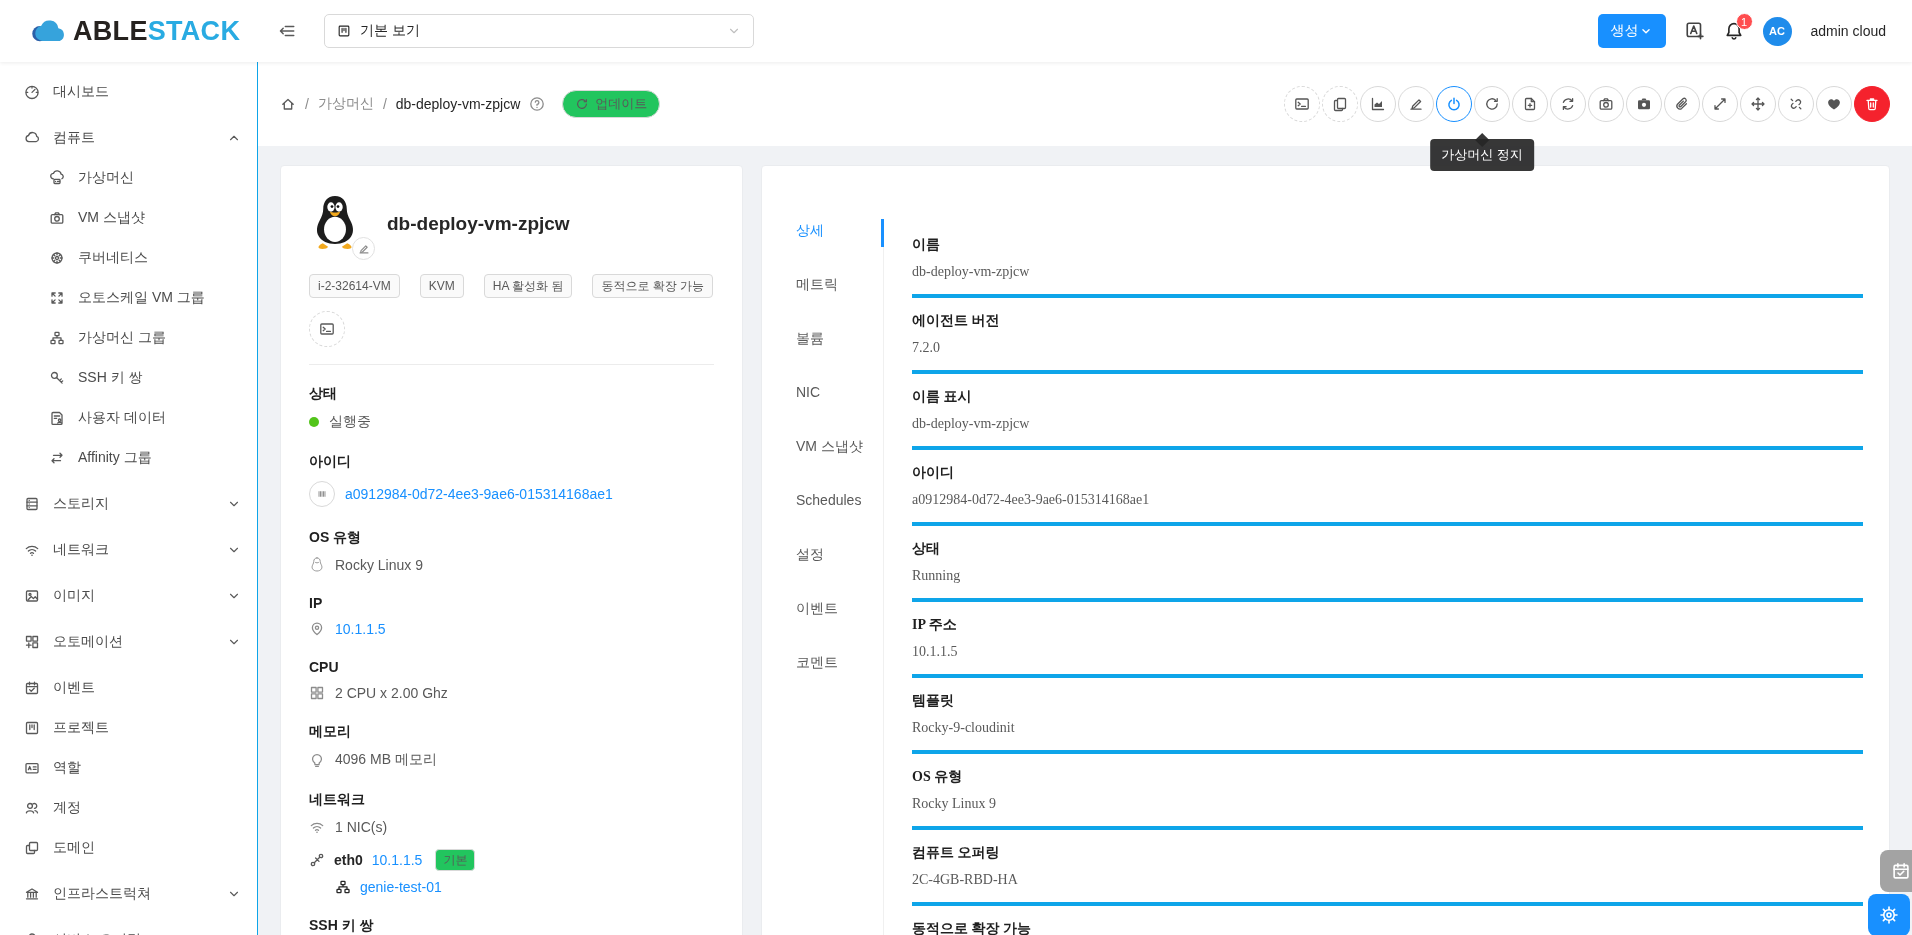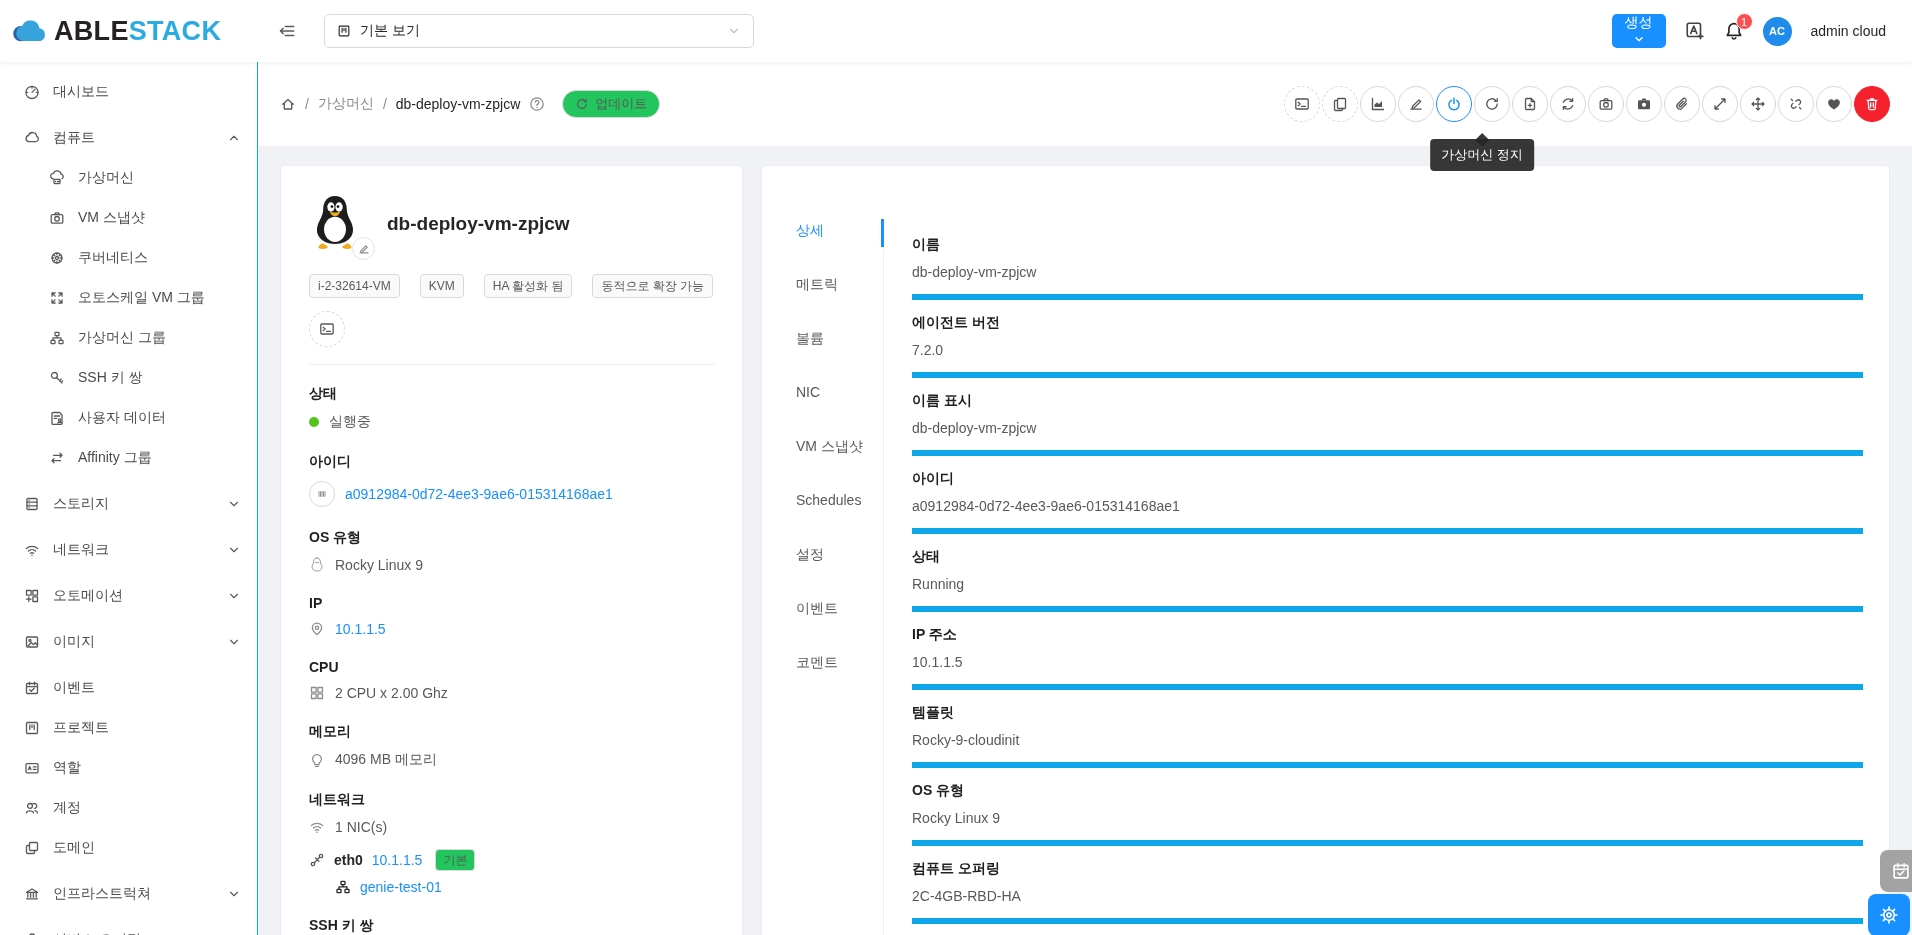--- a/index.html
+++ b/index.html
@@ -3,32 +3,32 @@
 <meta charset="utf-8">
 <style>
   * { margin:0; padding:0; box-sizing:border-box; }
   html,body { width:1912px; height:935px; overflow:hidden; background:#f0f2f5;
     font-family:"Liberation Sans","DejaVu Sans",sans-serif; font-size:14px; color:#262626; }
   .app { position:relative; width:1912px; height:935px; }
 
   
   .header { position:absolute; top:0; left:0; right:0; height:62px; background:#fff;
     display:flex; align-items:center; box-shadow:0 1px 4px rgba(0,0,0,.08); z-index:30; padding-right:26px; }
-  .logo { width:258px; display:flex; align-items:center; gap:7px; padding-left:11px; flex-shrink:0; cursor:pointer; }
+  .logo { width:258px; display:flex; align-items:center; gap:7px; padding-left:30px; flex-shrink:0; cursor:pointer; }
   .logo-text { font-size:27px; font-weight:800; letter-spacing:.3px; white-space:nowrap; }
   .logo-able { color:#26221f; }
   .logo-stack { color:#29abe2; }
   .fold-btn { background:none; border:none; color:#595959; cursor:pointer; width:34px; height:34px;
     display:flex; align-items:center; justify-content:center; margin-left:12px; }
   .view-select { width:430px; height:34px; border:1px solid #d9d9d9; border-radius:5px; background:#fff;
     display:flex; align-items:center; gap:9px; padding:0 12px; margin-left:20px; cursor:pointer; }
   .view-select .chev-r { margin-left:auto; color:#bfbfbf; }
   .header-right { margin-left:auto; display:flex; align-items:center; gap:19px; }
   .create-btn { height:34px; background:#1890ff; color:#fff; border:none; border-radius:5px;
-    display:flex; align-items:center; padding:0 13px; font-size:14px; cursor:pointer;flex-direction:column; }
+    display:flex; align-items:center; padding:0 13px; font-size:14px; cursor:pointer; }
   .hicon-btn { background:none; border:none; color:#434343; cursor:pointer; display:flex; align-items:center; }
   .bell-wrap { position:relative; cursor:pointer; display:flex; }
   .badge { position:absolute; top:-8px; right:-9px; min-width:17px; height:17px; border-radius:9px;
     background:#ff4d4f; color:#fff; font-size:11px; line-height:16px; text-align:center; padding:0 4px;
     border:1px solid #fff; }
   .avatar { width:29px; height:29px; border-radius:50%; background:#1f8ceb; color:#fff; font-size:11px;
     font-weight:700; display:flex; align-items:center; justify-content:center; cursor:pointer; }
   .username { color:#262626; cursor:pointer; }
 
   
@@ -98,21 +98,21 @@
   .net-sub { display:flex; align-items:center; gap:9px; margin:8px 0 0 26px; }
 
   
   .right-card { flex:1; display:flex; padding-top:56px; }
   .tabs { width:122px; flex-shrink:0; border-right:1px solid #f0f0f0; padding-left:34px; }
   .tab { position:relative; height:54px; color:#595959; cursor:pointer; }
   .tab.active { color:#1890ff; }
   .tab.active::after { content:""; position:absolute; right:-1px; top:-3px; height:28px; width:3px;
     background:#1890ff; }
   .detail { flex:1; padding:0 26px 0 28px; }
-  .drow { padding:14px 0 13px; border-bottom:6px solid #0ea5e9; }
+  .drow { padding:14px 0 13px; border-bottom:4px solid #0ea5e9;font-family:Liberation Serif, serif; }
   .dlabel { font-weight:700; color:#1f1f1f; margin-bottom:10px; }
   .dvalue { color:#595959; min-height:17px; }
 
   
   .float-btn { position:absolute; width:42px; height:42px; border:none; border-radius:8px; color:#fff;
     display:flex; align-items:center; justify-content:center; cursor:pointer; z-index:50; }
   .float-gray { background:#a3a3a3; right:-10px; top:850px; }
   .float-blue { background:#1890ff; right:2px; top:894px; }
 
   .si { width:16px; height:16px; fill:none; stroke:currentColor; stroke-width:1.3;
@@ -266,37 +266,37 @@
           <path d="M2.3 6.6a8.2 8.2 0 0 1 11.4 0M4.4 9a5.2 5.2 0 0 1 7.2 0M6.5 11.3a2.3 2.3 0 0 1 3 0"></path>
           <circle cx="8" cy="13.2" r=".8" fill="currentColor" stroke="none"></circle>
         </svg>
       <span class="sb-label">네트워크</span>
       <svg class="si si14 chev" viewBox="0 0 16 16">
           <path d="M4 6l4 4 4-4"></path>
         </svg>
     </div>
     <div class="sb-item mt">
       <svg class="si" viewBox="0 0 16 16">
+          <rect x="2.5" y="3" width="11" height="10" rx="1"></rect>
+          <circle cx="6" cy="6.4" r="1"></circle>
+          <path d="M4 12l3.2-3.5 2.2 2.1 1.8-1.8 2.3 2.5"></path>
+        </svg>
+      <span class="sb-label">이미지</span>
+      <svg class="si si14 chev" viewBox="0 0 16 16">
+          <path d="M4 6l4 4 4-4"></path>
+        </svg>
+    </div>
+    <div class="sb-item mt">
+      <svg class="si" viewBox="0 0 16 16">
           <rect x="2.5" y="2.5" width="4.6" height="4.6"></rect>
           <rect x="8.9" y="2.5" width="4.6" height="4.6"></rect>
           <rect x="8.9" y="8.9" width="4.6" height="4.6"></rect>
           <path d="M4.8 8.9v4.6M2.5 11.2h4.6"></path>
         </svg>
       <span class="sb-label">오토메이션</span>
-      <svg class="si si14 chev" viewBox="0 0 16 16">
-          <path d="M4 6l4 4 4-4"></path>
-        </svg>
-    </div>
-    <div class="sb-item mt">
-      <svg class="si" viewBox="0 0 16 16">
-          <rect x="2.5" y="3" width="11" height="10" rx="1"></rect>
-          <circle cx="6" cy="6.4" r="1"></circle>
-          <path d="M4 12l3.2-3.5 2.2 2.1 1.8-1.8 2.3 2.5"></path>
-        </svg>
-      <span class="sb-label">이미지</span>
       <svg class="si si14 chev" viewBox="0 0 16 16">
           <path d="M4 6l4 4 4-4"></path>
         </svg>
     </div>
     <div class="sb-item mt">
       <svg class="si" viewBox="0 0 16 16">
           <rect x="2.5" y="3.5" width="11" height="10" rx="1"></rect>
           <path d="M5.5 2.2v2.6M10.5 2.2v2.6M2.5 6.6h11M5.6 9.6l1.6 1.6 3-3"></path>
         </svg>
       <span class="sb-label">이벤트</span>

